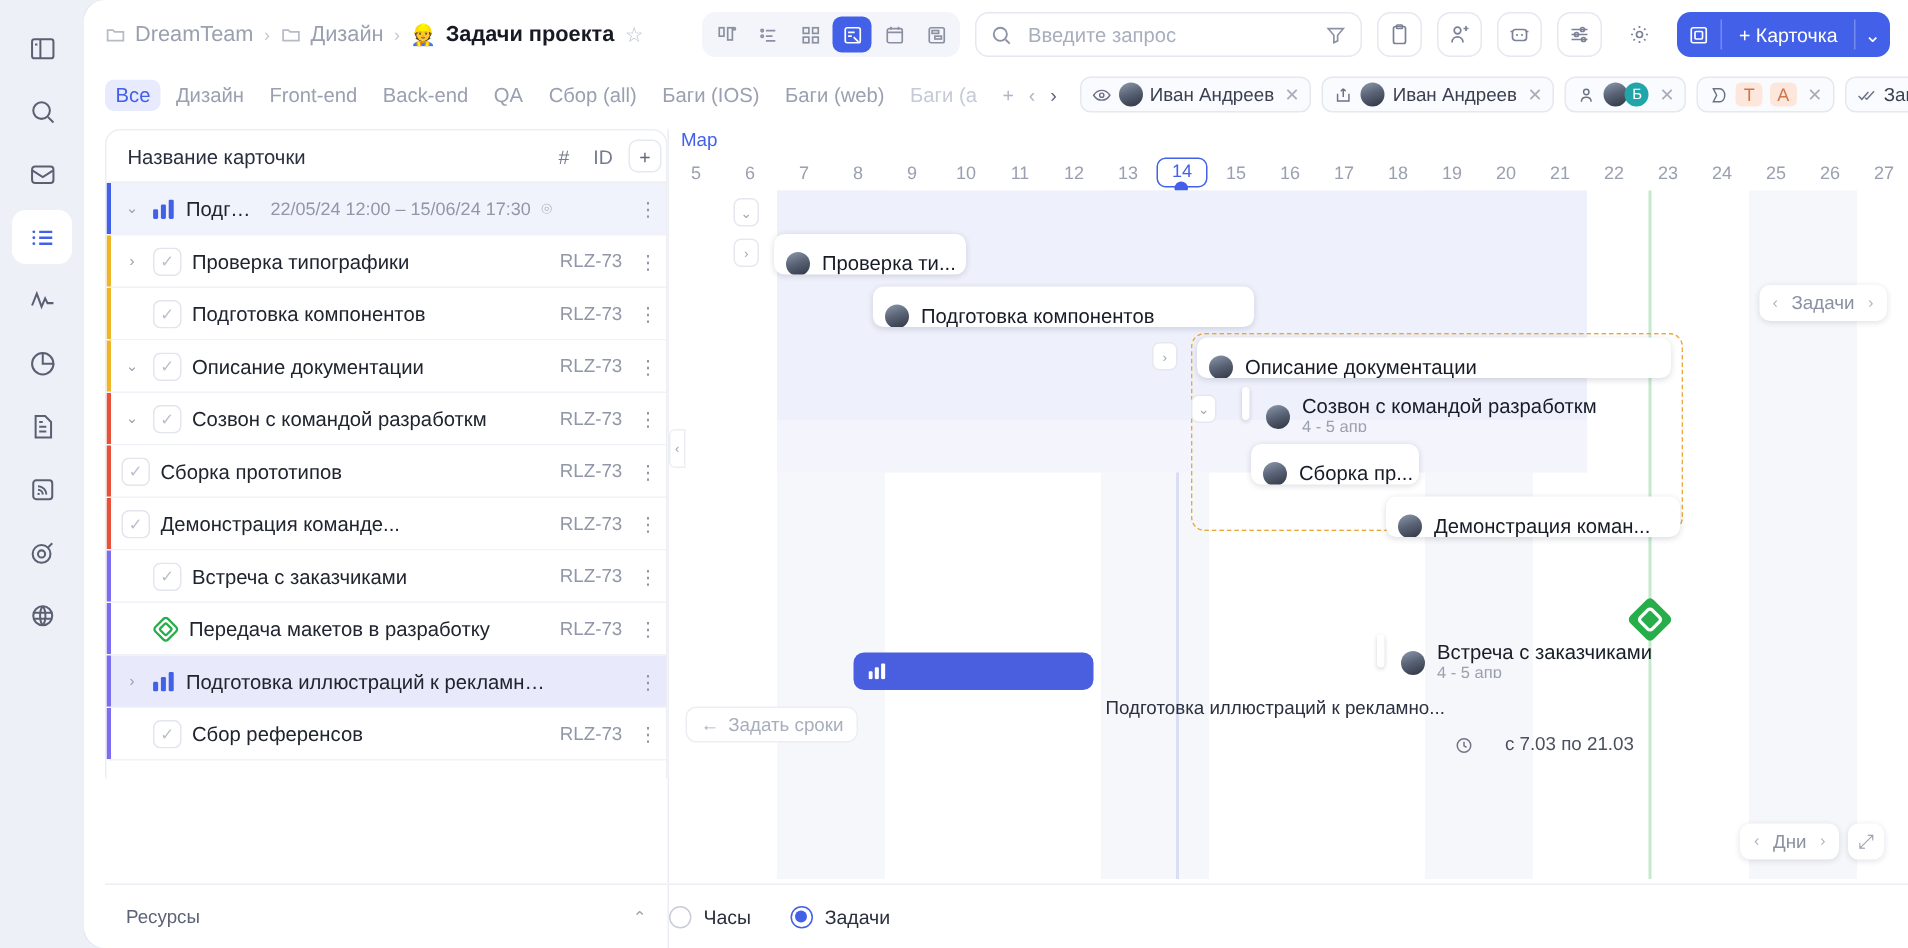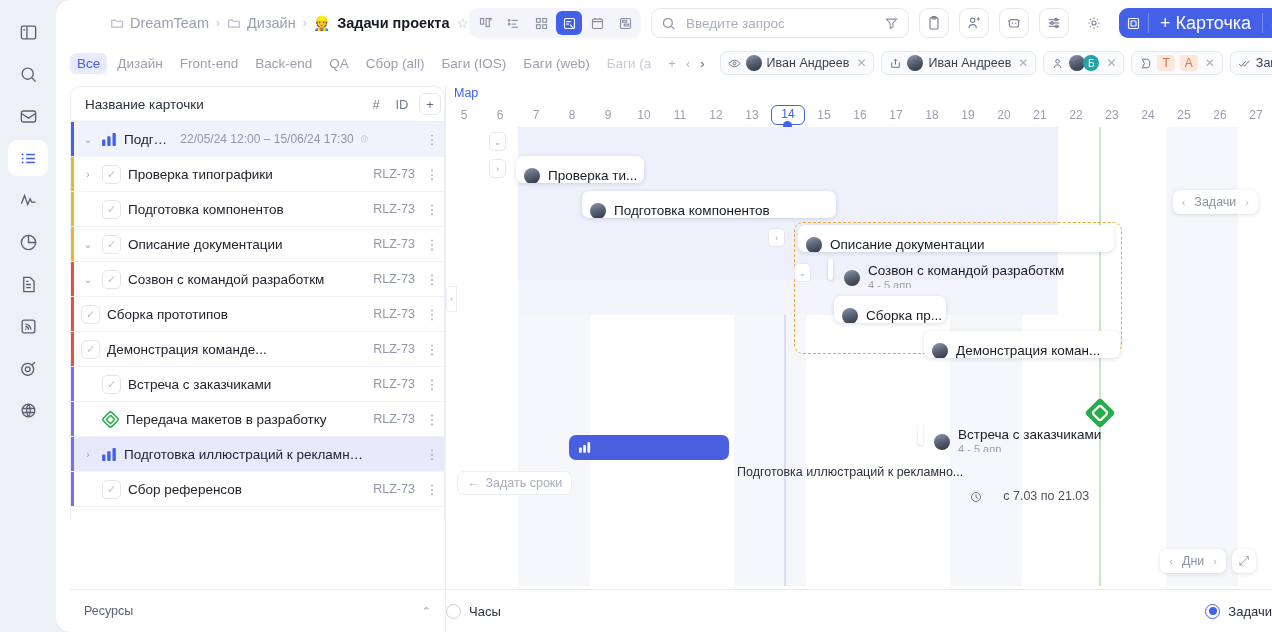--- a/index.html
+++ b/index.html
@@ -33,21 +33,21 @@
   .panel {
     flex:1; height:632px;
     background:#ffffff;
     border-radius:14px 0 0 14px;
     position:relative;
     overflow:hidden;
     box-shadow:-1px 0 0 rgba(0,0,0,0.04);
   }
 
   
-  .topbar { height:46px; display:flex; align-items:center; padding:0 12px 0 14px;margin-left:40px; }
+  .topbar { height:46px; display:flex; align-items:center; padding:0 12px 0 14px; }
   .crumbs { display:flex; align-items:center; gap:7px; font-size:14.5px; }
   .crumb { display:flex; align-items:center; gap:6px; color:#9aa0b0; cursor:pointer; white-space:nowrap;}
   .crumb.current { color:#171a24; font-weight:bold; }
   .crumb-sep { color:#c3c7d4; font-size:12px; }
   .folder-ic { width:14px; height:14px; color:#b6bbc9; display:block;}
   .emoji { font-size:14px; }
   .star { color:#b9bfcd; font-size:14px; cursor:pointer;}
 
   .topbar-center { margin-left:auto; display:flex; align-items:center; gap:10px; }
   .viewgroup { display:flex; align-items:center; gap:2px; background:#f4f5fa; border-radius:9px; padding:3px; }
@@ -65,21 +65,21 @@
   }
   .searchbox input::placeholder { color:#a9aebd; }
   .sq-btn {
     width:30px; height:30px; border:1px solid #e6e8f0; border-radius:9px; background:#fff;
     display:flex; align-items:center; justify-content:center; color:#7c8296; cursor:pointer;
   }
   .sq-btn svg { width:16px; height:16px; }
   .sq-btn.plain { border-color:transparent; }
   .addgroup { display:flex; align-items:center; background:#4260e8; border-radius:9px; height:30px; color:#fff; }
   .addgroup .ic { width:30px; display:flex; align-items:center; justify-content:center; border-right:1px solid rgba(255,255,255,.28); height:20px;}
-  .addgroup .lbl { padding:0 11px; font-size:18px; white-space:nowrap; cursor:pointer;}
+  .addgroup .lbl { padding:0 11px; font-size:13px; white-space:nowrap; cursor:pointer;}
   .addgroup .cv { width:24px; display:flex; align-items:center; justify-content:center; border-left:1px solid rgba(255,255,255,.28); height:20px; cursor:pointer;}
 
   
   .tabsrow { height:34px; display:flex; align-items:center; padding:0 12px 0 14px; gap:0; }
   .tabs { display:flex; align-items:center; gap:3px; overflow:hidden; flex:none; }
   .tab { padding:3px 7px; border-radius:6px; color:#9aa0b0; font-size:13.5px; white-space:nowrap; cursor:pointer;}
   .tab.active { background:#e7ebfd; color:#4260e8; }
   .tab.faded { color:#c6cad6; }
   .tabs-tools { display:flex; align-items:center; gap:4px; color:#b0b5c3; margin-left:4px;}
   .tabs-tools span { cursor:pointer; padding:0 3px; font-size:13px;}
@@ -191,21 +191,21 @@
   .pillnav {
     position:absolute; height:24px; background:#fff; border-radius:7px; box-shadow:0 1px 4px rgba(30,38,70,.14);
     display:flex; align-items:center; gap:9px; padding:0 9px; font-size:12.5px; color:#9aa0b0;
   }
   .pillnav b { font-weight:normal; color:#8b91a2;}
   .pillnav i { font-style:normal; cursor:pointer; color:#b0b5c3; font-size:11px;}
   .expand-sq { position:absolute; width:24px; height:24px; background:#fff; border-radius:7px; box-shadow:0 1px 4px rgba(30,38,70,.14); display:flex; align-items:center; justify-content:center; color:#9aa0b0; cursor:pointer;}
 
   .footer {
     position:absolute; left:390px; right:0; bottom:0; height:43px;
-    border-top:1px solid #eceef4; display:flex; align-items:center; justify-content:space-between; gap:26px; background:#fff;
+    border-top:1px solid #eceef4; display:flex; align-items:center; justify-content:flex-start; gap:26px; background:#fff;
   }
   .radio { display:flex; align-items:center; gap:8px; font-size:13px; color:#2a2f3d; cursor:pointer;}
   .rdot { width:15px; height:15px; border-radius:50%; border:1.5px solid #c9cddb; }
   .rdot.on { border-color:#4260e8; background:#fff; position:relative; }
   .rdot.on:after { content:""; position:absolute; inset:2.5px; border-radius:50%; background:#4260e8; }
 </style>
 </head>
 <body>
 
 <div class="app">

